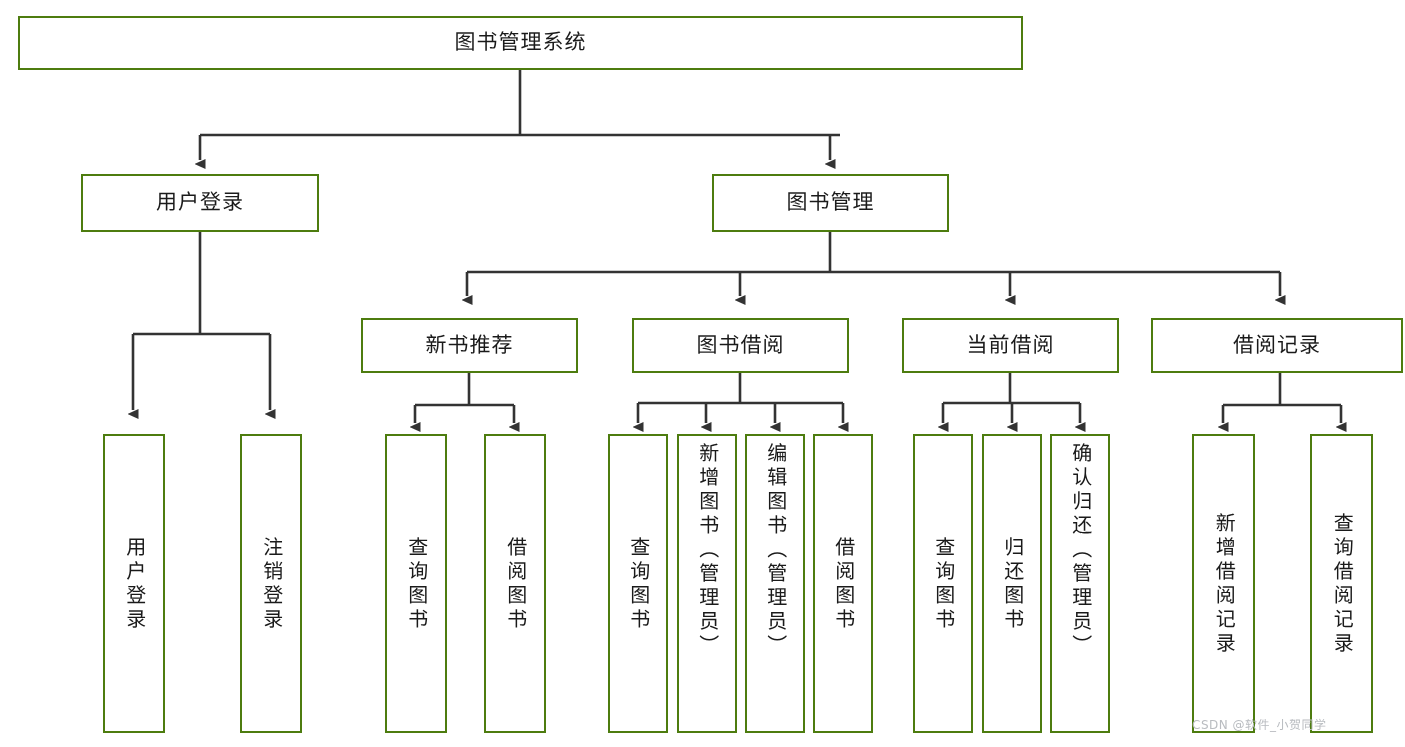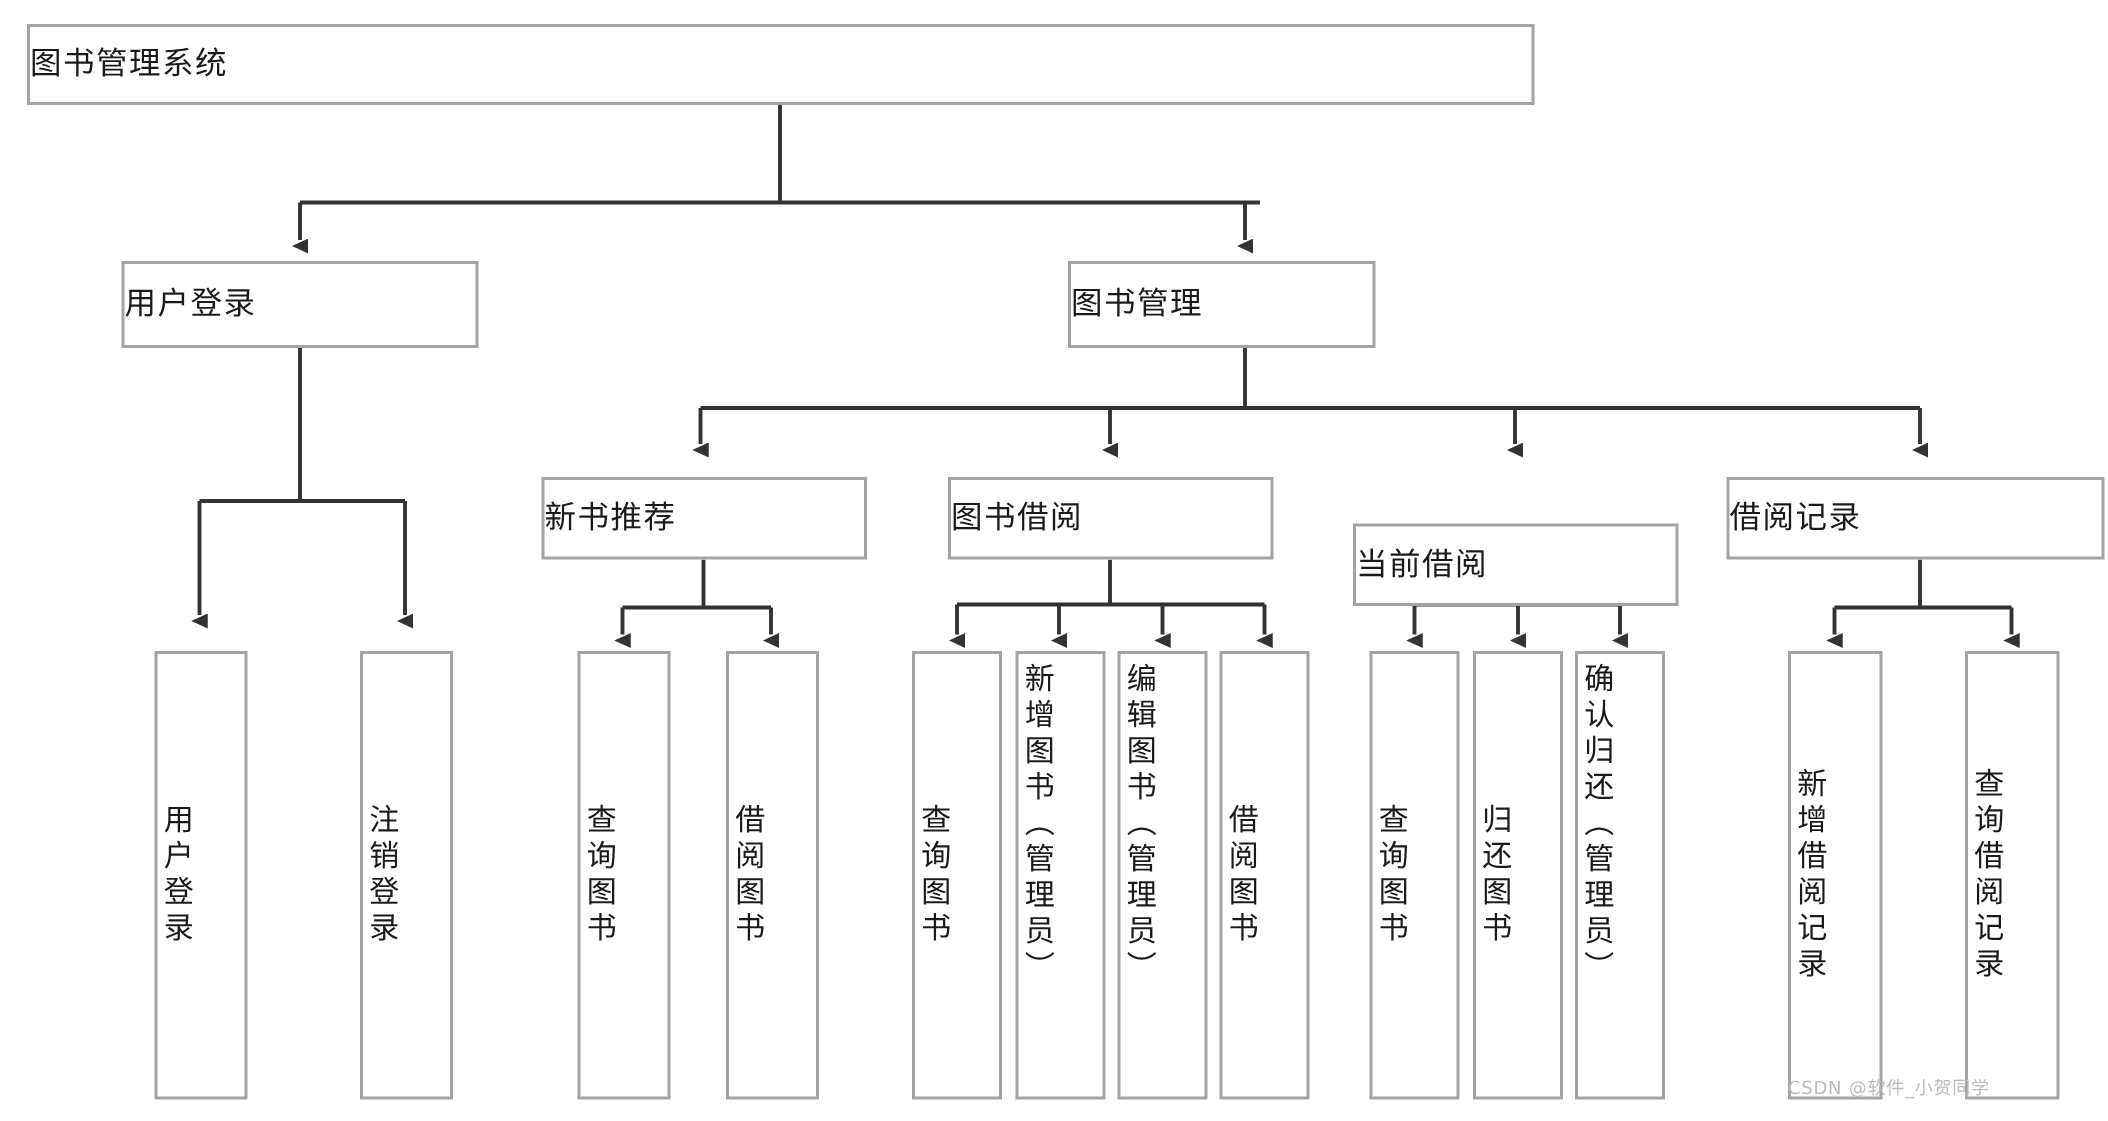--- a/index.html
+++ b/index.html
@@ -23,23 +23,24 @@
     left: 0;
     top: 0;
     width: 1405px;
     height: 747px;
     pointer-events: none;
   }
   .node {
     position: absolute;
     box-sizing: border-box;
     background: #ffffff;
-    border: 2px solid #a3a3a3;
+    border: 2px solid #4d7c0f;
     display: flex;
     align-items: center;
+    justify-content: center;
     color: #1a1a1a;
   }
   .node.horiz {
     font-size: 21px;
     letter-spacing: 1px;
     line-height: 1.2;
   }
   .node.vert {
     font-size: 20px;
     line-height: 1.18;
@@ -122,33 +123,33 @@
   </svg>
 
   <div class="node horiz" style="left:18px; top:16px; width:1005px; height:54px;">
     <span>图书管理系统</span>
   </div>
 
   <div class="node horiz" style="left:81px; top:174px; width:238px; height:58px;">
     <span>用户登录</span>
   </div>
 
-  <div class="node horiz" style="left:712px; top:174px; width:205px; height:58px;">
+  <div class="node horiz" style="left:712px; top:174px; width:237px; height:58px;">
     <span>图书管理</span>
   </div>
 
   <div class="node horiz" style="left:632px; top:318px; width:217px; height:55px;">
     <span>图书借阅</span>
   </div>
 
   <div class="node horiz" style="left:361px; top:318px; width:217px; height:55px;">
     <span>新书推荐</span>
   </div>
 
-  <div class="node horiz" style="left:902px; top:318px; width:217px; height:55px;margin-top:31px;">
+  <div class="node horiz" style="left:902px; top:318px; width:217px; height:55px;">
     <span>当前借阅</span>
   </div>
 
   <div class="node horiz" style="left:1151px; top:318px; width:252px; height:55px;">
     <span>借阅记录</span>
   </div>
 
   <div class="node vert" style="left:103px; top:434px; width:62px; height:299px;">
     <span class="vtext">用户登录</span>
   </div>

